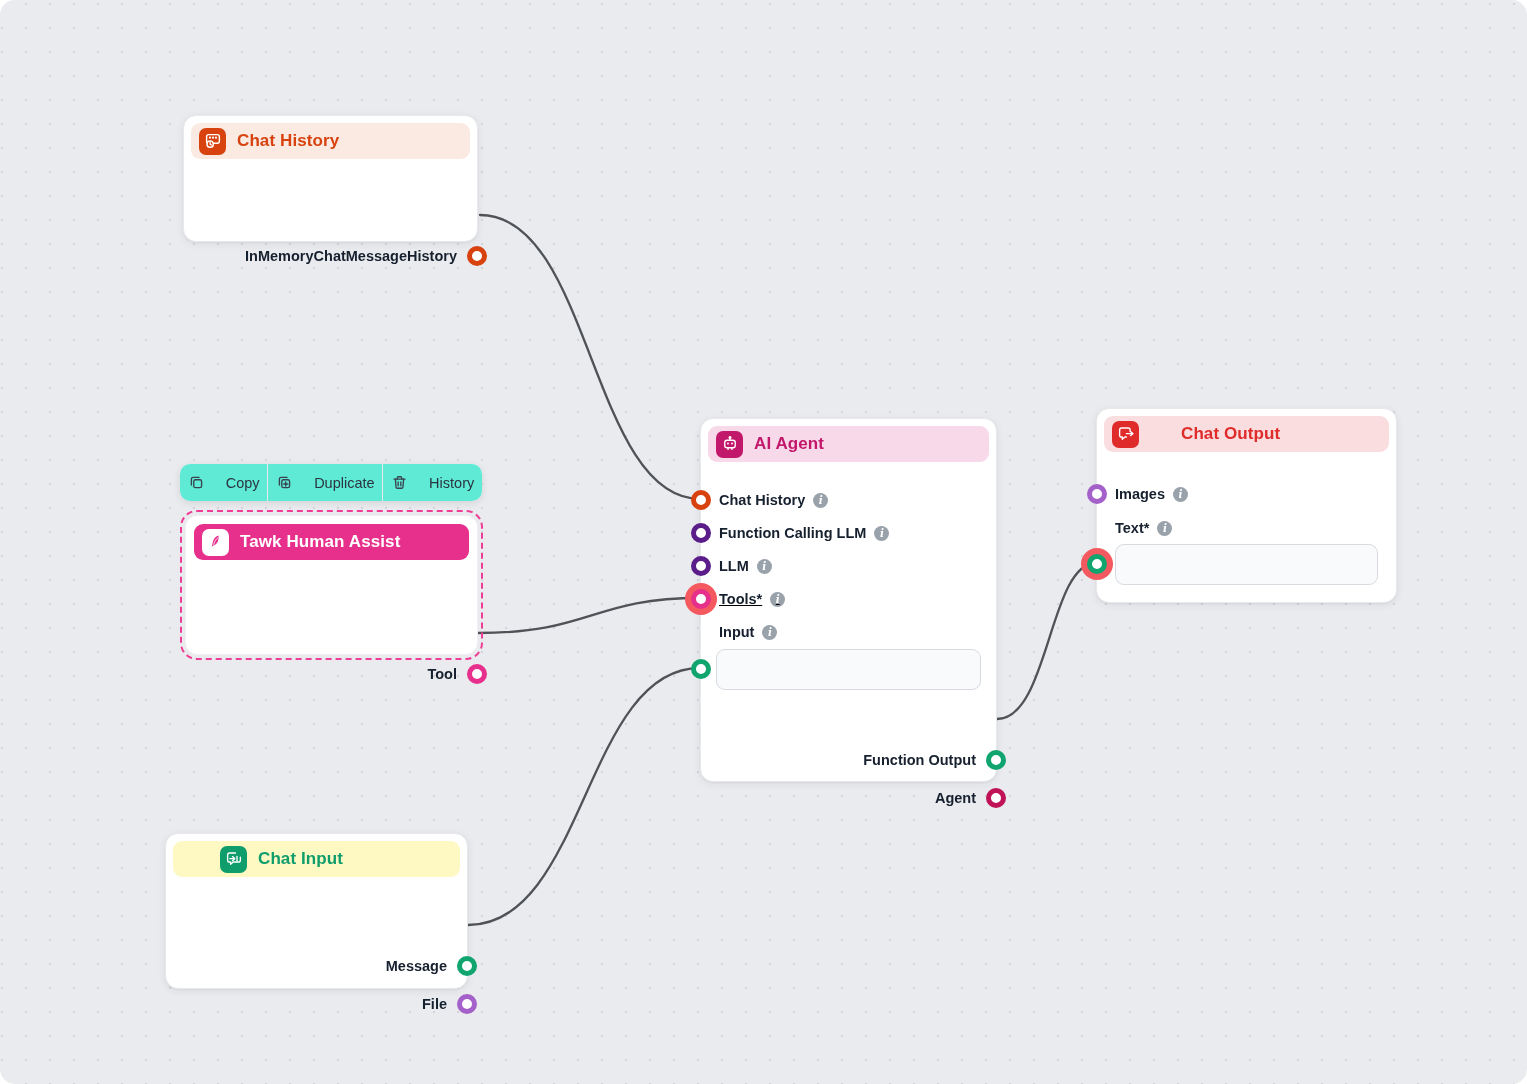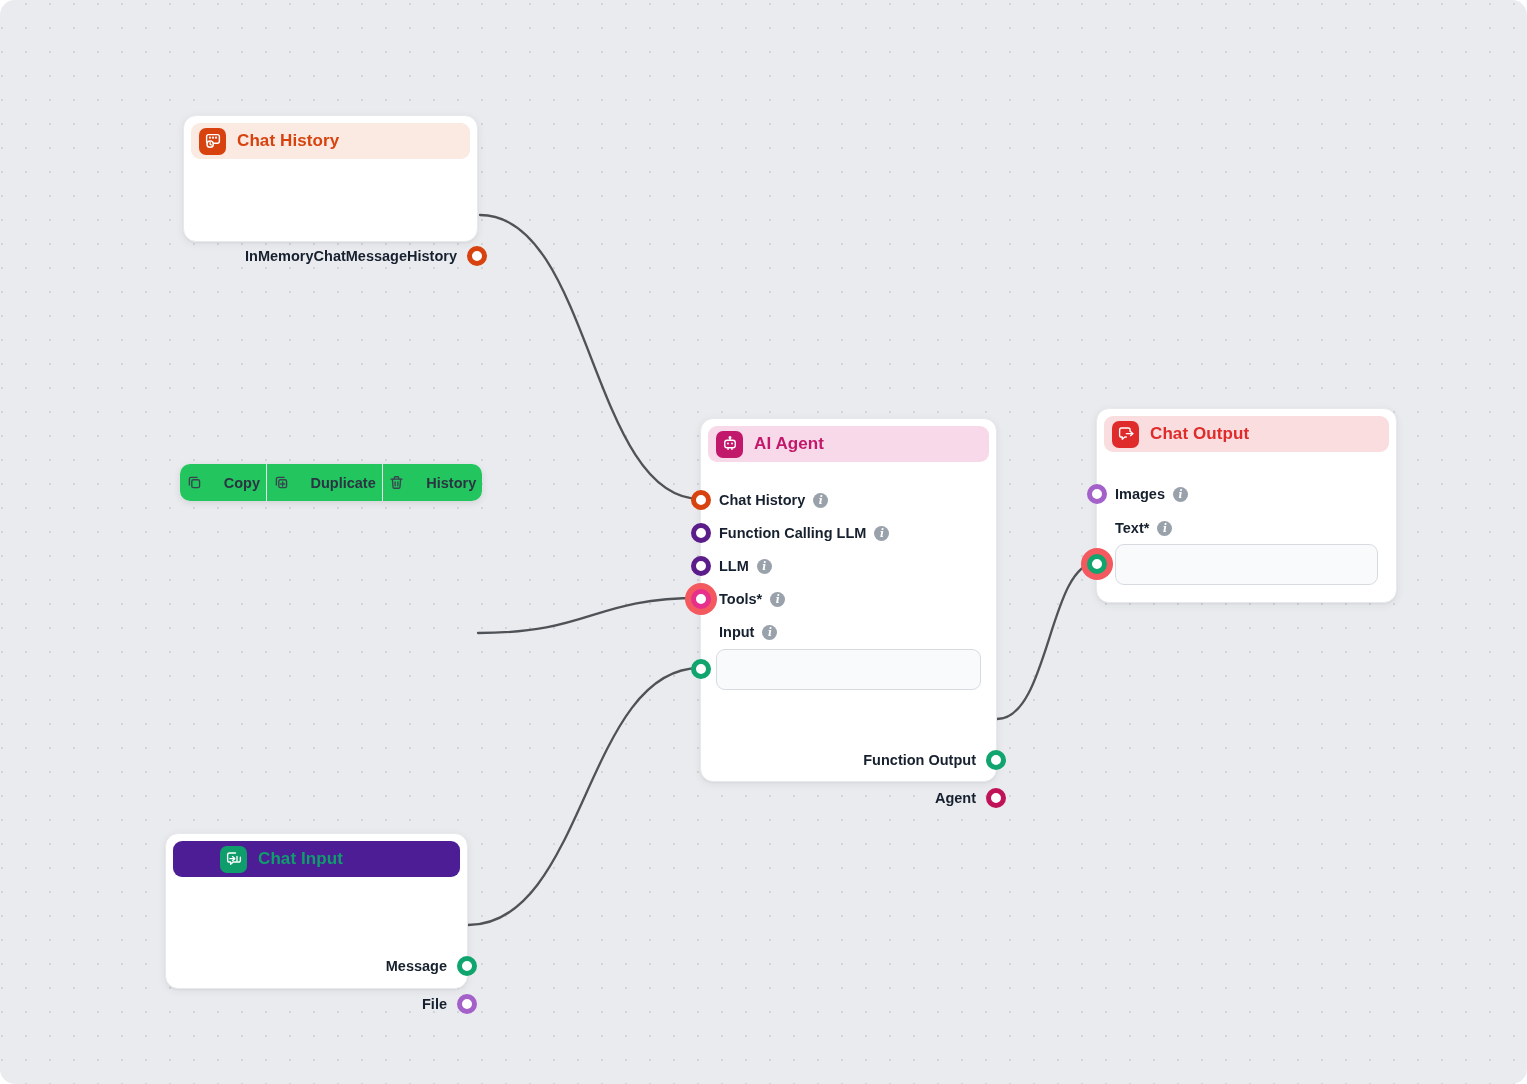--- a/index.html
+++ b/index.html
@@ -70,22 +70,22 @@
 
   
   #selection-toolbar {
     position: absolute; left: 180px; top: 464px; width: 302px; height: 37px;
     background: #fff; border-radius: 10px; z-index: 4;
     box-shadow: 0 2px 7px rgba(35,40,50,.12);
     display: flex; align-items: stretch; overflow: hidden;
   }
   .tb-btn {
     flex: 1 1 auto; display: flex; align-items: center; justify-content: center;
-    gap: 21px; font-size: 14.5px; font-weight: 700; color: #2b3442;
-    background: #22c55e; border: none; cursor: pointer;
+    gap: 21px; font-size: 14.5px; font-weight: 400; color: #2b3442;
+    background: #5eead4; border: none; cursor: pointer;
   }
   .tb-sep { width: 1px; background: #e6e8eb; }
 </style>
 </head>
 <body>
 
 <div id="canvas" style="background-color: rgb(234, 235, 238);">
 
   <svg id="edges" width="1527" height="1084" viewBox="0 0 1527 1084">
     <path d="M 480 215 C 591 215, 591 499, 700 499" style="stroke: rgb(79, 82, 86);"></path>
@@ -136,20 +136,37 @@
       <svg width="17" height="17" viewBox="0 0 20 20" fill="none" stroke="#3a4350" stroke-width="1.6" stroke-linecap="round" stroke-linejoin="round">
         <path d="M3.5 6h13"></path>
         <path d="M7.5 6V4.2a1 1 0 0 1 1-1h3a1 1 0 0 1 1 1V6"></path>
         <path d="M5.2 6l.7 9.3a1.6 1.6 0 0 0 1.6 1.5h5a1.6 1.6 0 0 0 1.6-1.5L14.8 6"></path>
         <path d="M8.4 9.2v4.6M11.6 9.2v4.6"></path>
       </svg>
       <span>History</span>
     </button>
   </div>
 
+  <div id="tawk-wrap">
+    <div id="tawk-node" class="nodeinner">
+      <div class="node-header" style="left: 8px; right: 8px; top: 8px; background-color: rgb(231, 48, 140);">
+        <div class="hicon" style="background:#fff;">
+          <svg width="18" height="18" viewBox="0 0 24 24" fill="none">
+            <path d="M15.5 3.2c-4.6 1.4-7.4 5-8.1 10.2l-1 5 3.1-2.4c3.8-1.2 6-4.6 6-12.8z" style="fill: rgb(231, 48, 140);"></path>
+            <path d="M14.2 6.5c-2.6 2-4.3 4.8-5.3 8.6" stroke="#fff" stroke-width="1.1" stroke-linecap="round"></path>
+          </svg>
+        </div>
+        <span class="node-title" style="color: rgb(255, 255, 255);">Tawk Human Assist</span>
+      </div>
+      <div class="row out" style="top:102px;">
+        <span class="row-label">Tool</span>
+        <span class="port right" style="border-color: rgb(231, 48, 140);"></span>
+      </div>
+    </div>
+  </div>
 
   <div class="node" style="left:700px; top:418px; width:297px; height:364px;">
     <div class="node-header" style="background-color: rgb(248, 217, 233);">
       <div class="hicon" style="background-color: rgb(194, 24, 107);">
         <svg width="18" height="18" viewBox="0 0 24 24" fill="none" stroke="#fff" stroke-width="1.8" stroke-linecap="round" stroke-linejoin="round">
           <circle cx="12" cy="3.2" r="1.1" fill="#fff"></circle>
           <path d="M12 4.6V7"></path>
           <rect x="5" y="7" width="14" height="10" rx="3"></rect>
           <circle cx="9.3" cy="11.4" r="1.25" fill="#fff" stroke="none"></circle>
           <circle cx="14.7" cy="11.4" r="1.25" fill="#fff" stroke="none"></circle>
@@ -167,21 +184,21 @@
     <div class="row in" style="top:98px;">
       <span class="port left" style="border-color: rgb(91, 29, 138);"></span>
       <span class="row-label">Function Calling LLM</span>
       <span class="info">i</span>
     </div>
     <div class="row in" style="top:131px;">
       <span class="port left" style="border-color: rgb(91, 29, 138);"></span>
       <span class="row-label">LLM</span>
       <span class="info">i</span>
     </div>
-    <div class="row in" style="top:164px;">
+    <div class="row in" style="top:164px;text-decoration:underline;">
       <span class="port left connected" style="border-color: rgb(231, 48, 140); --glow: #f3595e;"></span>
       <span class="row-label">Tools*</span>
       <span class="info">i</span>
     </div>
     <div class="row in" style="top:197px;">
       <span class="row-label">Input</span>
       <span class="info">i</span>
     </div>
     <div style="position:absolute; left:15px; right:15px; top:230px;">
       <input class="field" type="text" value="" style="">
@@ -201,39 +218,39 @@
   <div class="node" style="left:1096px; top:408px; width:301px; height:195px;">
     <div class="node-header" style="background-color: rgb(250, 221, 223);">
       <div class="hicon" style="background-color: rgb(224, 43, 43);">
         <svg width="18" height="18" viewBox="0 0 24 24" fill="none" stroke="#fff" stroke-width="1.8" stroke-linecap="round" stroke-linejoin="round">
           <path d="M3.5 6.5a2.5 2.5 0 0 1 2.5-2.5h9a2.5 2.5 0 0 1 2.5 2.5v2"></path>
           <path d="M3.5 6.5v7a2.5 2.5 0 0 0 2.5 2.5h1v3l3.5-3h2"></path>
           <path d="M12.5 11.5h8.5"></path>
           <path d="M18 8.8l3 2.7-3 2.7"></path>
         </svg>
       </div>
-      <span class="node-title" style="color: rgb(224, 43, 43);">Chat Output</span>
+      <span class="node-title" style="color: rgb(224, 43, 43); margin-left: 31px;">Chat Output</span>
     </div>
     <div class="row in" style="top:69px;">
       <span class="port left" style="border-color: rgb(163, 97, 201);"></span>
       <span class="row-label">Images</span>
       <span class="info">i</span>
     </div>
     <div class="row in" style="top:103px;">
       <span class="row-label">Text*</span>
       <span class="info">i</span>
     </div>
     <div style="position:absolute; left:18px; right:18px; top:135px;">
       <input class="field" type="text" value="" style="">
     </div>
     <span class="port abs-left connected" style="top: 155px; border-color: rgb(16, 165, 110); --glow: #f3595e;"></span>
   </div>
 
   <div class="node" style="left:165px; top:833px; width:303px; height:156px;">
-    <div class="node-header" style="background-color: #4c1d95; padding-left: 47px;">
+    <div class="node-header" style="background-color: #fef9c3; padding-left: 47px;">
       <div class="hicon" style="background-color: rgb(16, 157, 108);">
         <svg width="18" height="18" viewBox="0 0 24 24" fill="none" stroke="#fff" stroke-width="1.8" stroke-linecap="round" stroke-linejoin="round">
           <path d="M20.5 9.5v4a2.5 2.5 0 0 1-2.5 2.5h-7l-3.5 3v-3H6a2.5 2.5 0 0 1-2.5-2.5v-7A2.5 2.5 0 0 1 6 4h8"></path>
           <path d="M6.5 11.5h6"></path>
           <path d="M10 8.8l3 2.7-3 2.7"></path>
           <path d="M16 8.5v6"></path>
         </svg>
       </div>
       <span class="node-title" style="color: rgb(16, 157, 108);">Chat Input</span>
     </div>

